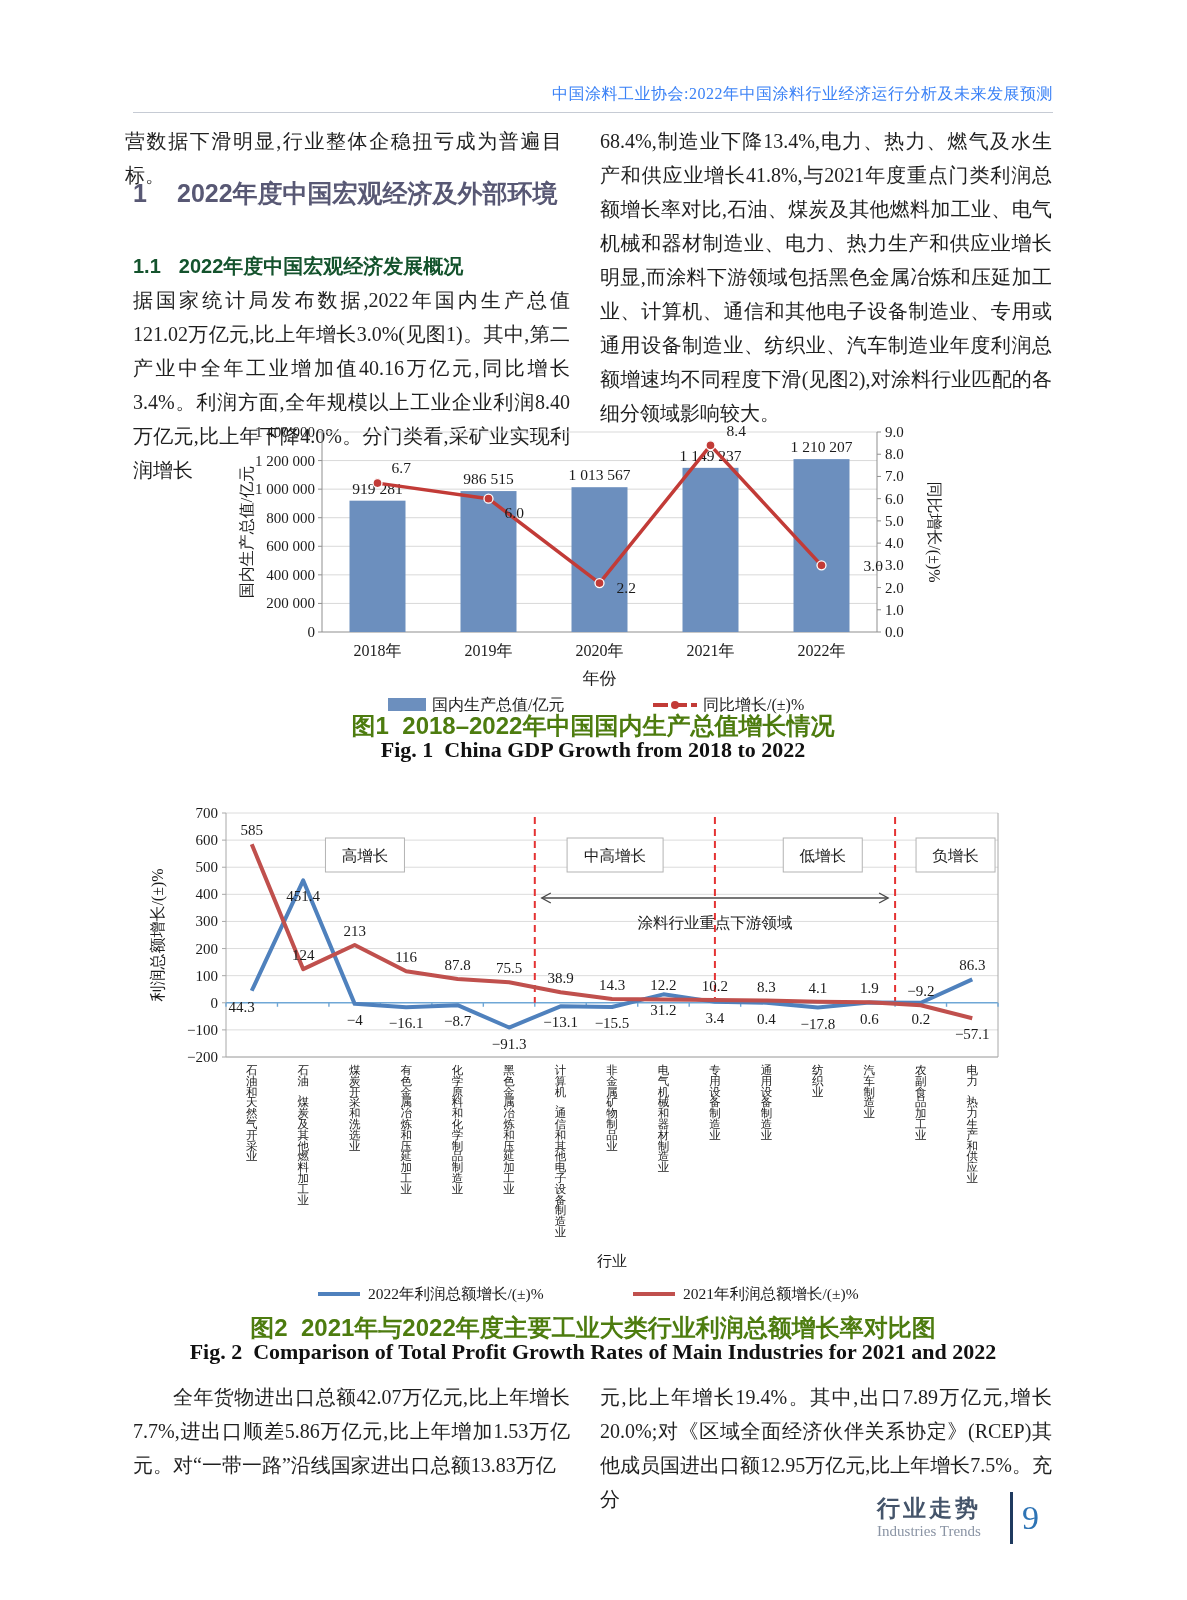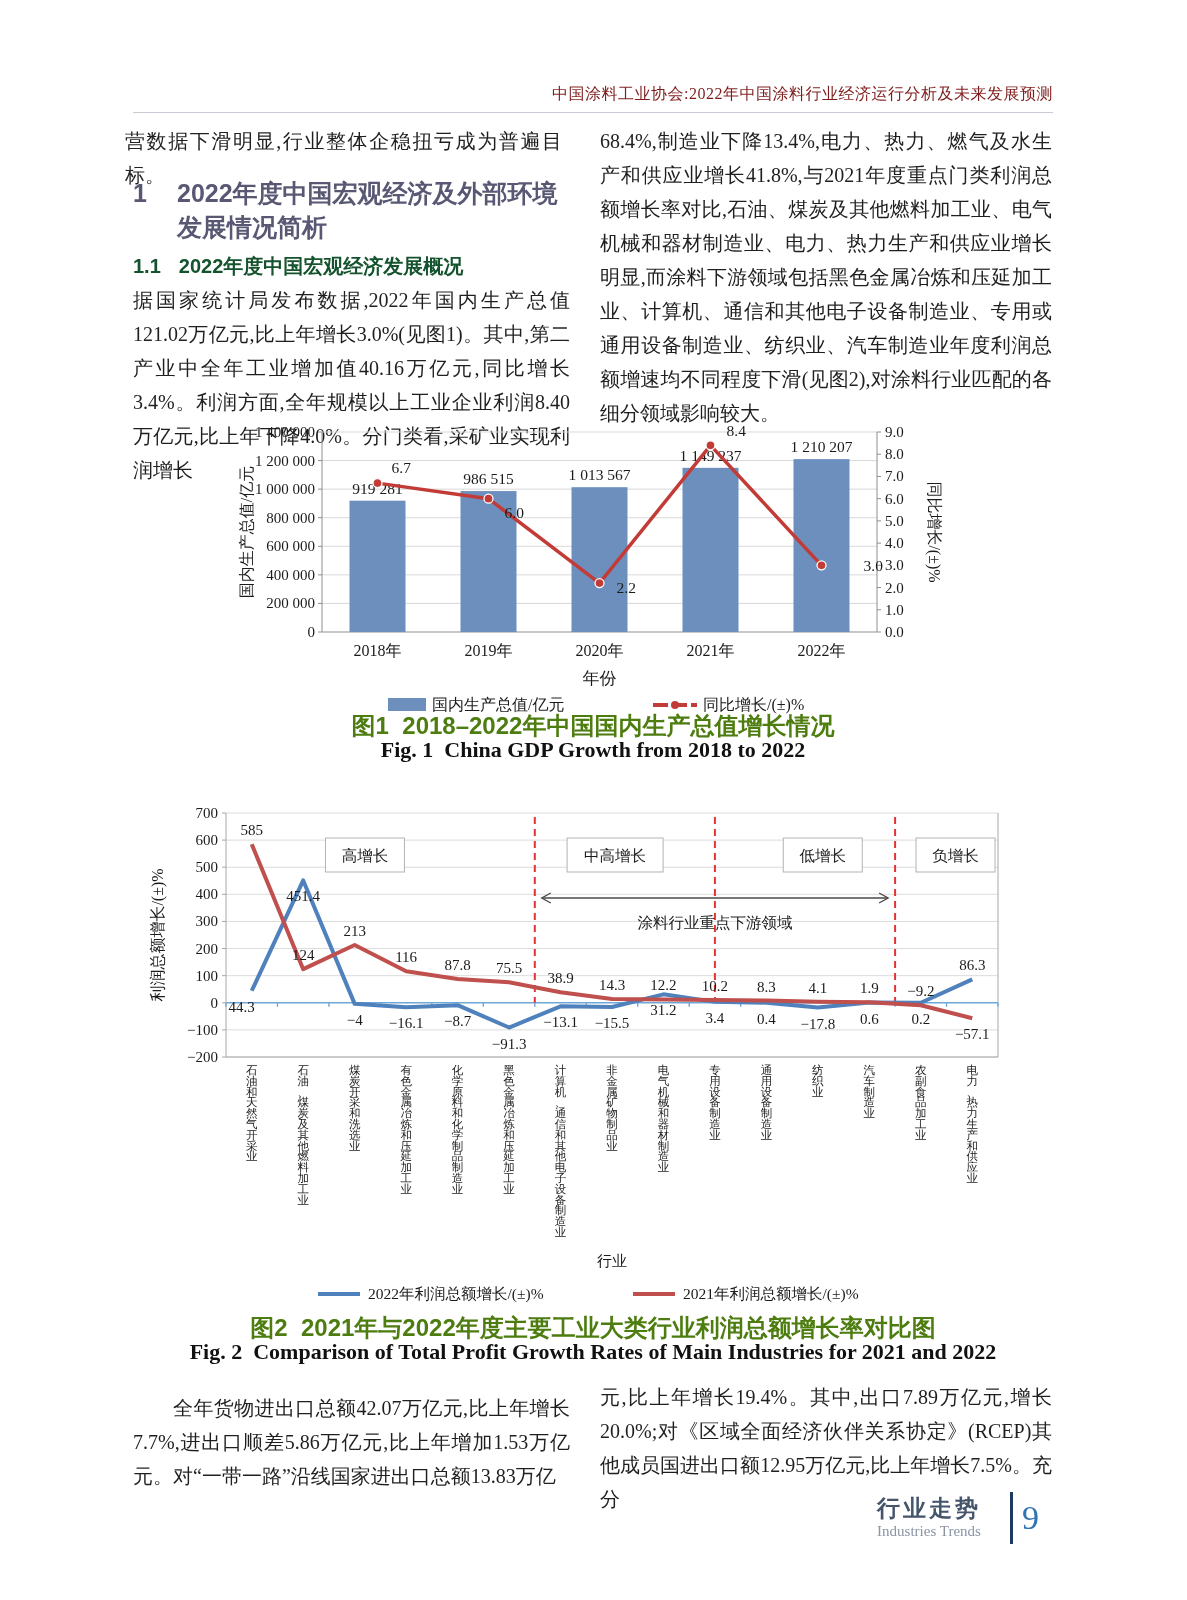--- a/index.html
+++ b/index.html
@@ -2,35 +2,35 @@
 <html><head>
 <meta charset="utf-8">
 <style>
   html,body{margin:0;padding:0;}
   body{
     width:1187px;height:1600px;background:#ffffff;position:relative;
     font-family:"Liberation Serif","DejaVu Serif",serif;color:#1f1f1f;
     -webkit-font-smoothing:antialiased;
   }
   .abs{position:absolute;}
-  .hdr{top:84px;left:133px;width:920px;text-align:right;font-size:16px;color:#7f1d1d;letter-spacing:.5px;}
+  .hdr{top:84px;left:133px;width:920px;text-align:right;font-size:16px;color:#3b82f6;letter-spacing:.5px;}
   .hdr-rule{top:112px;left:133px;width:920px;height:1px;background:#c6cbd4;}
   .col{font-size:20px;line-height:34px;text-align:justify;text-justify:inter-ideograph;}
   .left-intro{top:124px;left:125px;width:437px;}
   .right-top{top:124px;left:600px;width:452px;}
   .sec1{top:176px;left:133px;width:470px;display:flex;
         font-family:"Liberation Sans","DejaVu Sans",sans-serif;font-weight:bold;color:#585874;
         font-size:25px;line-height:34px;}
   .sec1 .num{width:44px;flex:none;}
   .sec1 .l{display:block;}
   .sec11{top:252px;left:133px;width:470px;font-family:"Liberation Sans","DejaVu Sans",sans-serif;
          font-weight:bold;color:#14532d;font-size:20px;line-height:28px;}
   .sec11 .num{margin-right:18px;}
   .para1{top:283px;left:133px;width:437px;}
-  .indent{text-indent:2em;margin-top:11px;}
+  .indent{text-indent:2em;}
   .figwrap{overflow:visible;}
   .fig1{top:422px;left:228px;width:724px;height:294px;}
   .fig2{top:780px;left:133px;width:922px;height:527px;}
   .cap{left:133px;width:920px;text-align:center;white-space:pre-wrap;}
   .cap.zh{font-family:"Liberation Sans","DejaVu Sans",sans-serif;font-weight:bold;font-size:24px;color:#4d7c0f;}
   .cap.en{font-family:"Liberation Serif","DejaVu Serif",serif;font-weight:bold;font-size:22px;color:#111;}
   .cap1{top:710px;} .cap1en{top:737px;}
   .cap2{top:1312px;} .cap2en{top:1339px;}
   .bottom-left{top:1380px;left:133px;width:437px;}
   .bottom-right{top:1380px;left:600px;width:452px;}
@@ -51,21 +51,20 @@
   <div class="abs hdr">中国涂料工业协会:2022年中国涂料行业经济运行分析及未来发展预测</div>
   <div class="abs hdr-rule"></div>
 
   <div class="abs col left-intro">营数据下滑明显,行业整体企稳扭亏成为普遍目标。</div>
   <div class="abs col right-top">68.4%,制造业下降13.4%,电力、热力、燃气及水生产和供应业增长41.8%,与2021年度重点门类利润总额增长率对比,石油、煤炭及其他燃料加工业、电气机械和器材制造业、电力、热力生产和供应业增长明显,而涂料下游领域包括黑色金属冶炼和压延加工业、计算机、通信和其他电子设备制造业、专用或通用设备制造业、纺织业、汽车制造业年度利润总额增速均不同程度下滑(见图2),对涂料行业匹配的各细分领域影响较大。</div>
 
   <div class="abs sec1">
     <span class="num">1</span>
     <span>
       <span class="l">2022年度中国宏观经济及外部环境</span>
-      <span class="l">发展情况简析</span>
     </span>
   </div>
 
   <div class="abs sec11">
     <span class="num">1.1</span><span>2022年度中国宏观经济发展概况</span>
   </div>
 
   <div class="abs col para1">据国家统计局发布数据,2022年国内生产总值121.02万亿元,比上年增长3.0%(见图1)。其中,第二产业中全年工业增加值40.16万亿元,同比增长3.4%。利润方面,全年规模以上工业企业利润8.40万亿元,比上年下降4.0%。分门类看,采矿业实现利润增长</div>
 
   <div id="fig1" class="abs figwrap fig1"><svg width="724" height="294">

